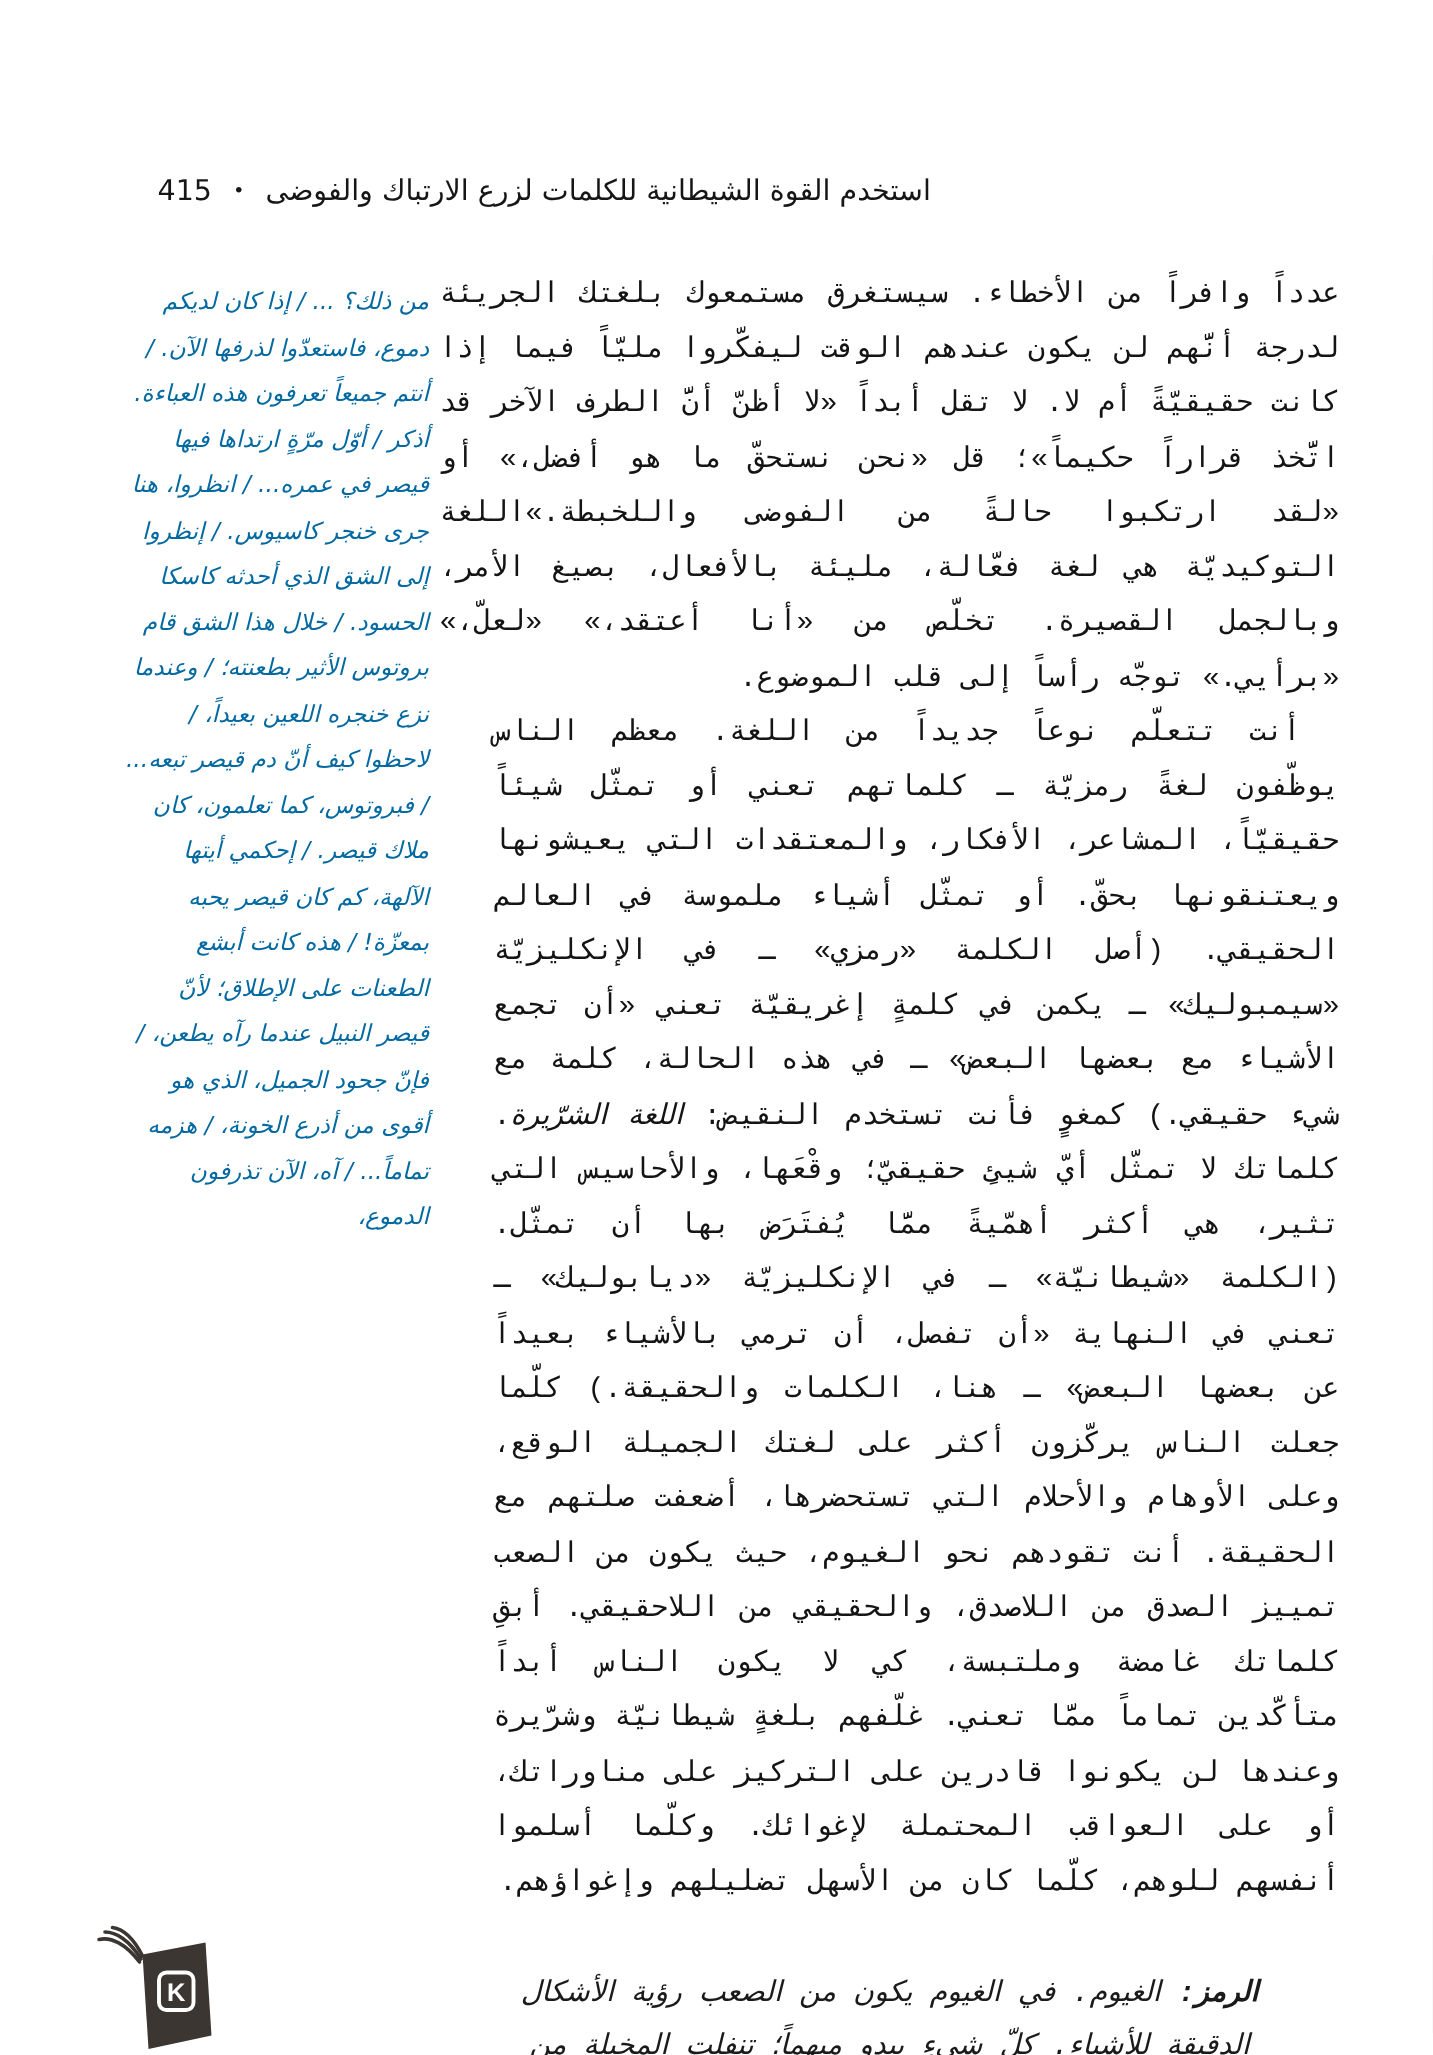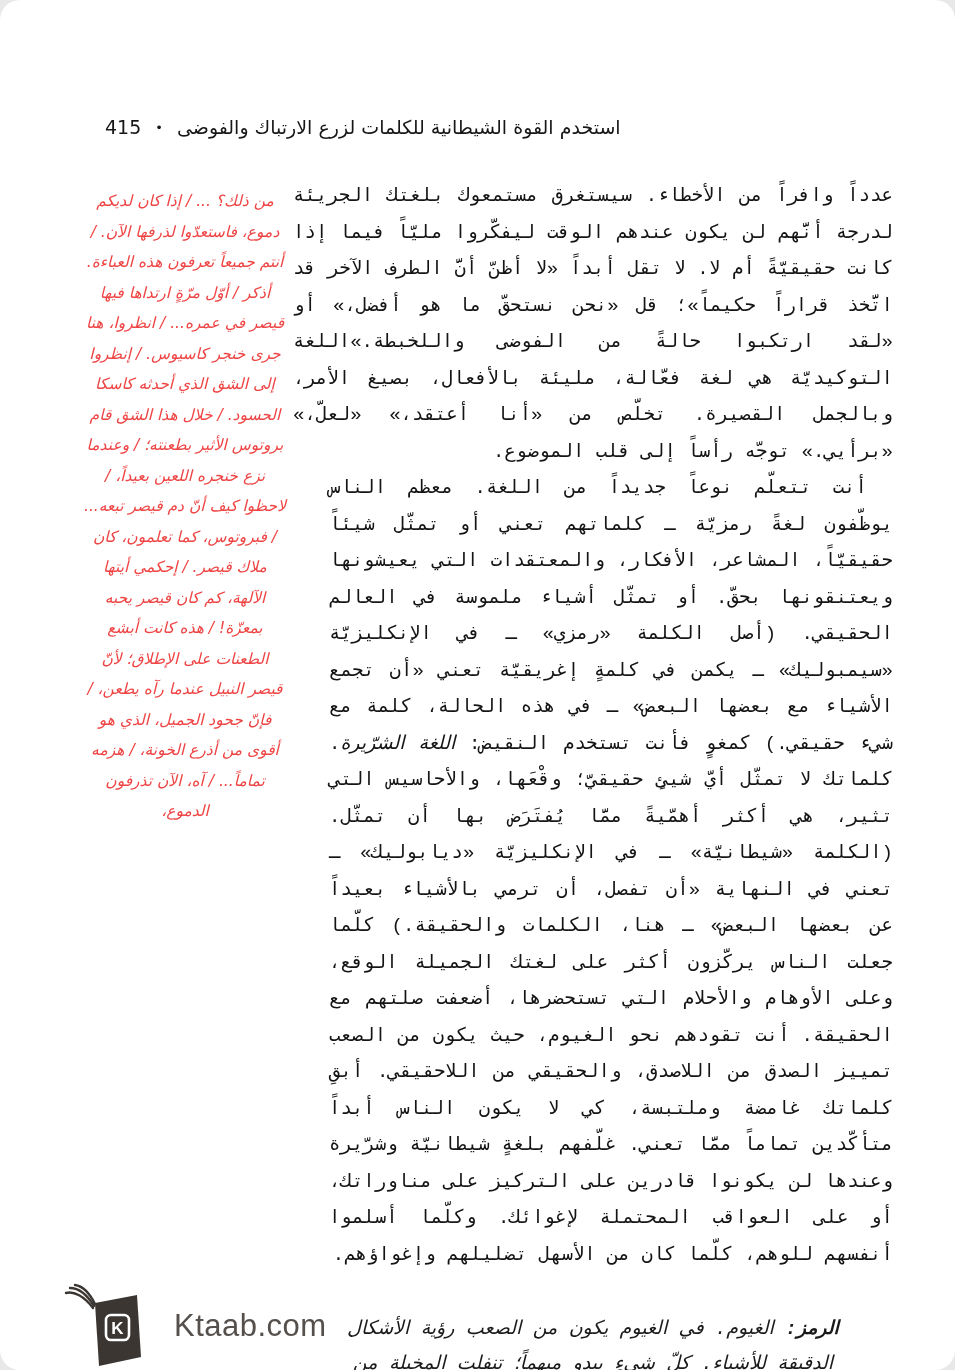--- a/index.html
+++ b/index.html
@@ -6,21 +6,20 @@
   body { background: #e8e8e8; }
   .page {
     position: relative;
     width: 955px;
     height: 1370px;
     margin: 0 auto;
     background: #ffffff;
     overflow: hidden;
     color: #1c1c1c;
     font-family: "DejaVu Sans", sans-serif;
-    border-radius: 20px;
   }
 
   
   .header {
     position: absolute;
     left: 105px;
     top: 116px;
     direction: rtl;
     font-size: 19px;
     white-space: nowrap;
@@ -32,25 +31,25 @@
     vertical-align: 2px;
   }
 
   
   .margin-note {
     position: absolute;
     left: 84px;
     top: 186px;
     width: 202px;
     direction: rtl;
-    text-align: center;
+    text-align: right;
     font-style: italic;
     font-size: 15.5px;
     line-height: 30.5px;
-    color: #ef4444;
+    color: #0369a1;
   }
 
   
   .main-col {
     position: absolute;
     top: 178px;
     right: 62px;
     width: 600px;
     direction: rtl;
     font-size: 19px;
@@ -119,16 +118,15 @@
 
       <path d="M31 25 C 22 13, 12 8, 4 10" fill="none" stroke="#3b3632" stroke-width="2.4" stroke-linecap="round"></path>
       <path d="M32 23 C 24 10, 15 5, 8 5" fill="none" stroke="#3b3632" stroke-width="2.4" stroke-linecap="round"></path>
       <path d="M33 21 C 27 9, 20 3, 13 2" fill="none" stroke="#3b3632" stroke-width="2.4" stroke-linecap="round"></path>
 
       <polygon points="33,20 75,12 79,74 37,83" fill="#3b3632"></polygon>
 
       <rect x="44" y="32" width="23" height="25" rx="5" fill="none" stroke="#ffffff" stroke-width="2.6"></rect>
       <text x="55.5" y="51" text-anchor="middle" font-family="Liberation Sans, sans-serif" font-size="17" font-weight="bold" fill="#ffffff">K</text>
     </svg>
-    <span class="brand-name">Ktaab.com</span>
   </footer>
 
 </div>
 
 </body></html>

